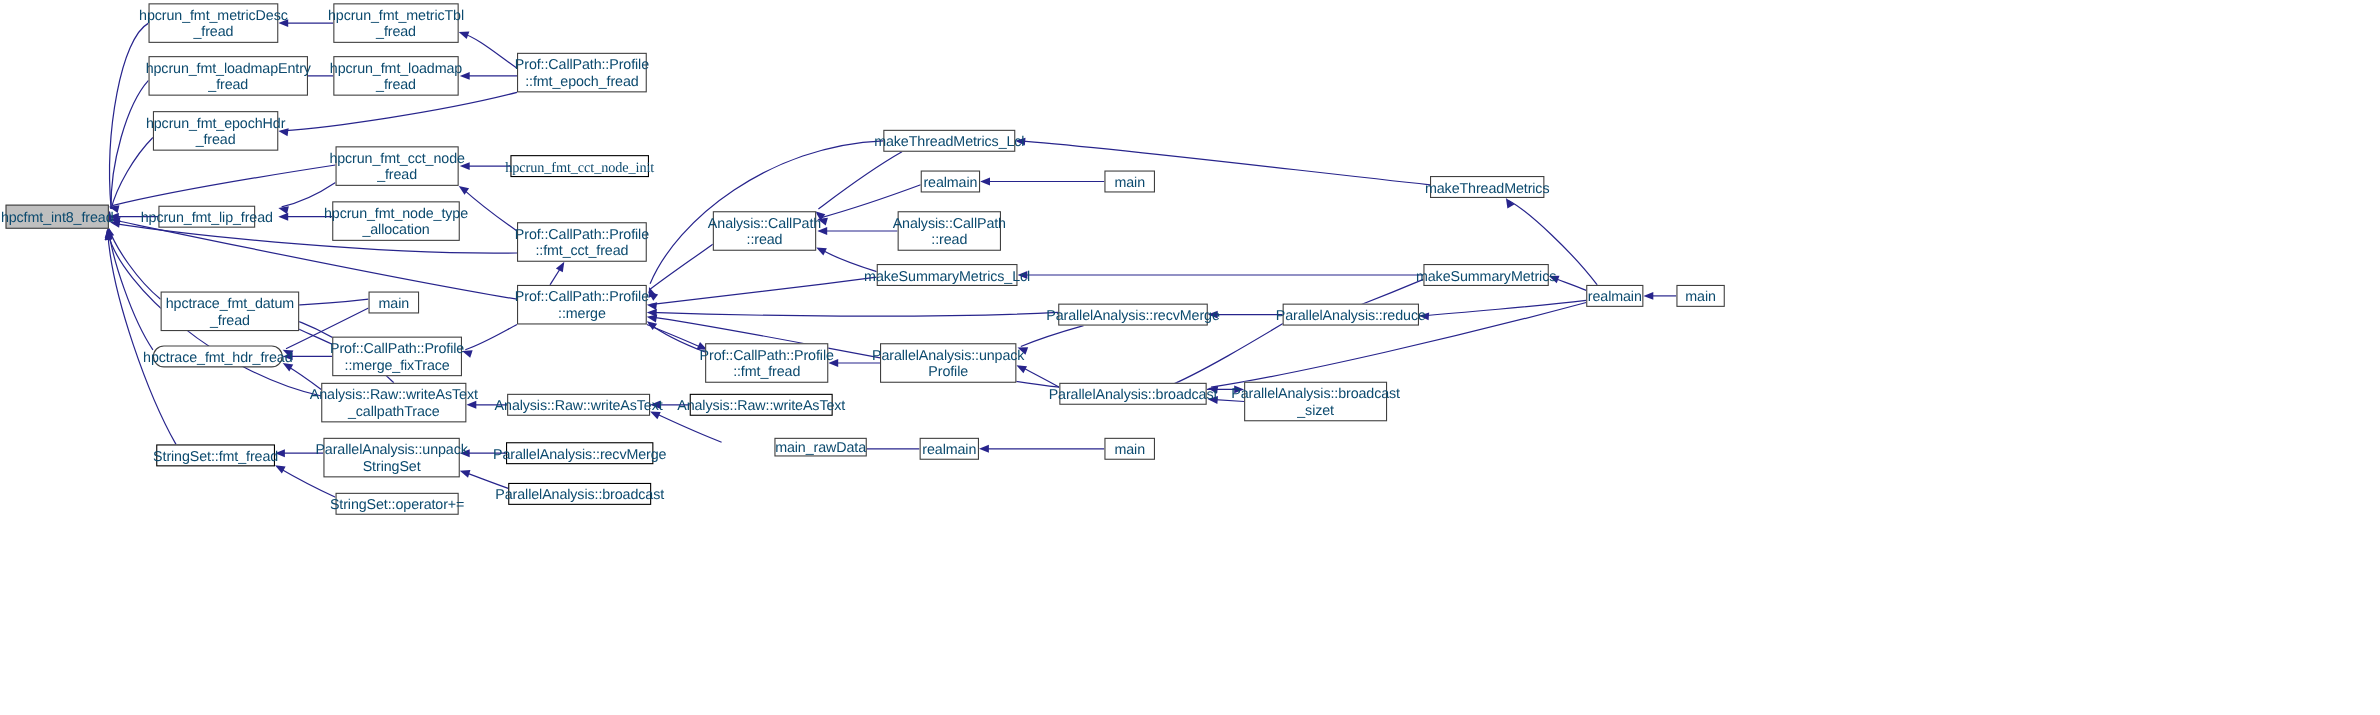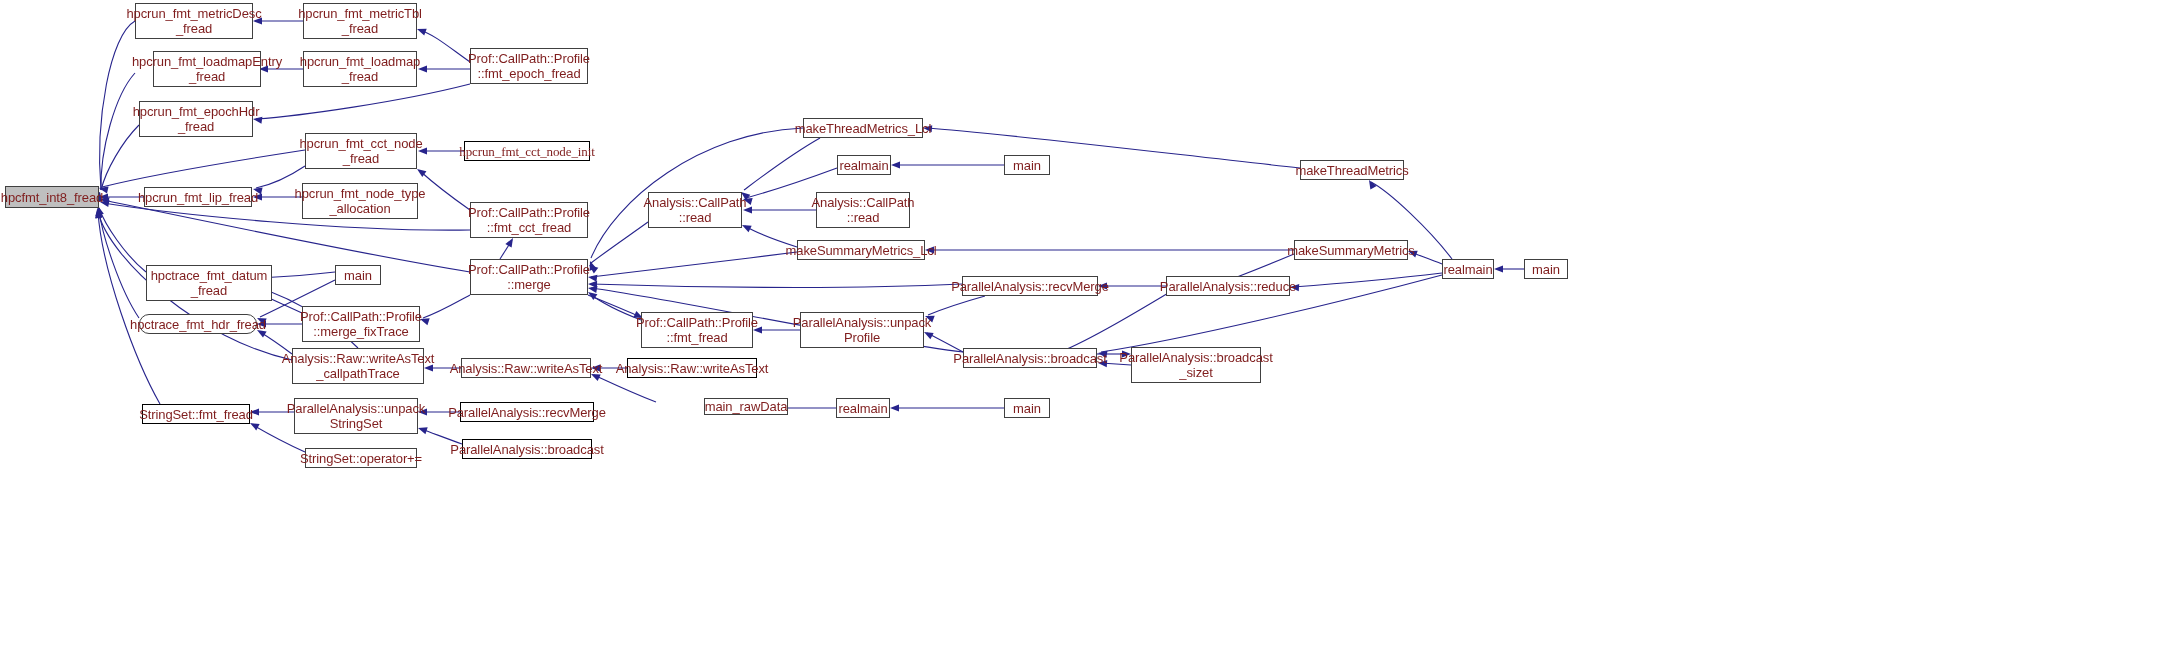--- a/index.html
+++ b/index.html
@@ -16,21 +16,21 @@
     position:absolute;
     box-sizing:border-box;
     background:#ffffff;
     border:1px solid #000000;
     display:flex;
     align-items:center;
     justify-content:center;
     text-align:center;
     font-size:13px;
     line-height:15px;
-    color:#7f1d1d;
+    color:#0c4a6e;
     white-space:pre-line;
     z-index:5;
     letter-spacing:-0.1px;
   }
   .node.thick{ border:1.6px solid #404040; }
   .node.root{
     background:#bfbfbf;
     border:1.6px solid #404040;
   }
 </style>
@@ -167,32 +167,32 @@
       <polygon points="0,0 -9,-3.6 -9,3.6" fill="#27248c" transform="translate(418,428) rotate(198)"></polygon>
       <path d="M 305,452 C 285,443 265,432 253,425" stroke="#27248c" stroke-width="1.1" fill="none"></path>
       <polygon points="0,0 -9,-3.6 -9,3.6" fill="#27248c" transform="translate(250,423) rotate(208)"></polygon>
     </svg>
   <div id="nodes">
       <div class="node root" style="left: 5px; top: 186px; width: 94px; height: 22px;"><span>hpcfmt_int8_fread</span></div>
       <div class="node thick" style="left: 135px; top: 3px; width: 118px; height: 36px;"><span>hpcrun_fmt_metricDesc
 _fread</span></div>
       <div class="node thick" style="left: 303px; top: 3px; width: 114px; height: 36px;"><span>hpcrun_fmt_metricTbl
 _fread</span></div>
-      <div class="node thick" style="left: 135px; top: 51px; width: 108px; height: 36px; margin-left: 18px;"><span>hpcrun_fmt_loadmapEntry
+      <div class="node thick" style="left: 135px; top: 51px; width: 145px; height: 36px;"><span>hpcrun_fmt_loadmapEntry
 _fread</span></div>
       <div class="node thick" style="left: 303px; top: 51px; width: 114px; height: 36px;"><span>hpcrun_fmt_loadmap
 _fread</span></div>
       <div class="node thick" style="left: 470px; top: 48px; width: 118px; height: 36px;"><span>Prof::CallPath::Profile
 ::fmt_epoch_fread</span></div>
       <div class="node thick" style="left: 139px; top: 101px; width: 114px; height: 36px;"><span>hpcrun_fmt_epochHdr
 _fread</span></div>
       <div class="node thick" style="left: 305px; top: 133px; width: 112px; height: 36px;"><span>hpcrun_fmt_cct_node
 _fread</span></div>
       <div class="node" style="left: 464px; top: 141px; width: 126px; height: 20px; font-family: Liberation Serif, serif;"><span>hpcrun_fmt_cct_node_init</span></div>
-      <div class="node thick" style="left: 144px; top: 187px; width: 108px; height: 20px;"><span>hpcrun_fmt_lip_fread</span></div>
+      <div class="node thick" style="left: 144px; top: 187px; width: 88px; height: 20px;"><span>hpcrun_fmt_lip_fread</span></div>
       <div class="node thick" style="left: 302px; top: 183px; width: 116px; height: 36px;"><span>hpcrun_fmt_node_type
 _allocation</span></div>
       <div class="node thick" style="left: 470px; top: 202px; width: 118px; height: 36px;"><span>Prof::CallPath::Profile
 ::fmt_cct_fread</span></div>
       <div class="node thick" style="left: 470px; top: 259px; width: 118px; height: 36px;"><span>Prof::CallPath::Profile
 ::merge</span></div>
       <div class="node thick" style="left: 648px; top: 192px; width: 94px; height: 36px;"><span>Analysis::CallPath
 ::read</span></div>
       <div class="node thick" style="left: 816px; top: 192px; width: 94px; height: 36px;"><span>Analysis::CallPath
 ::read</span></div>

